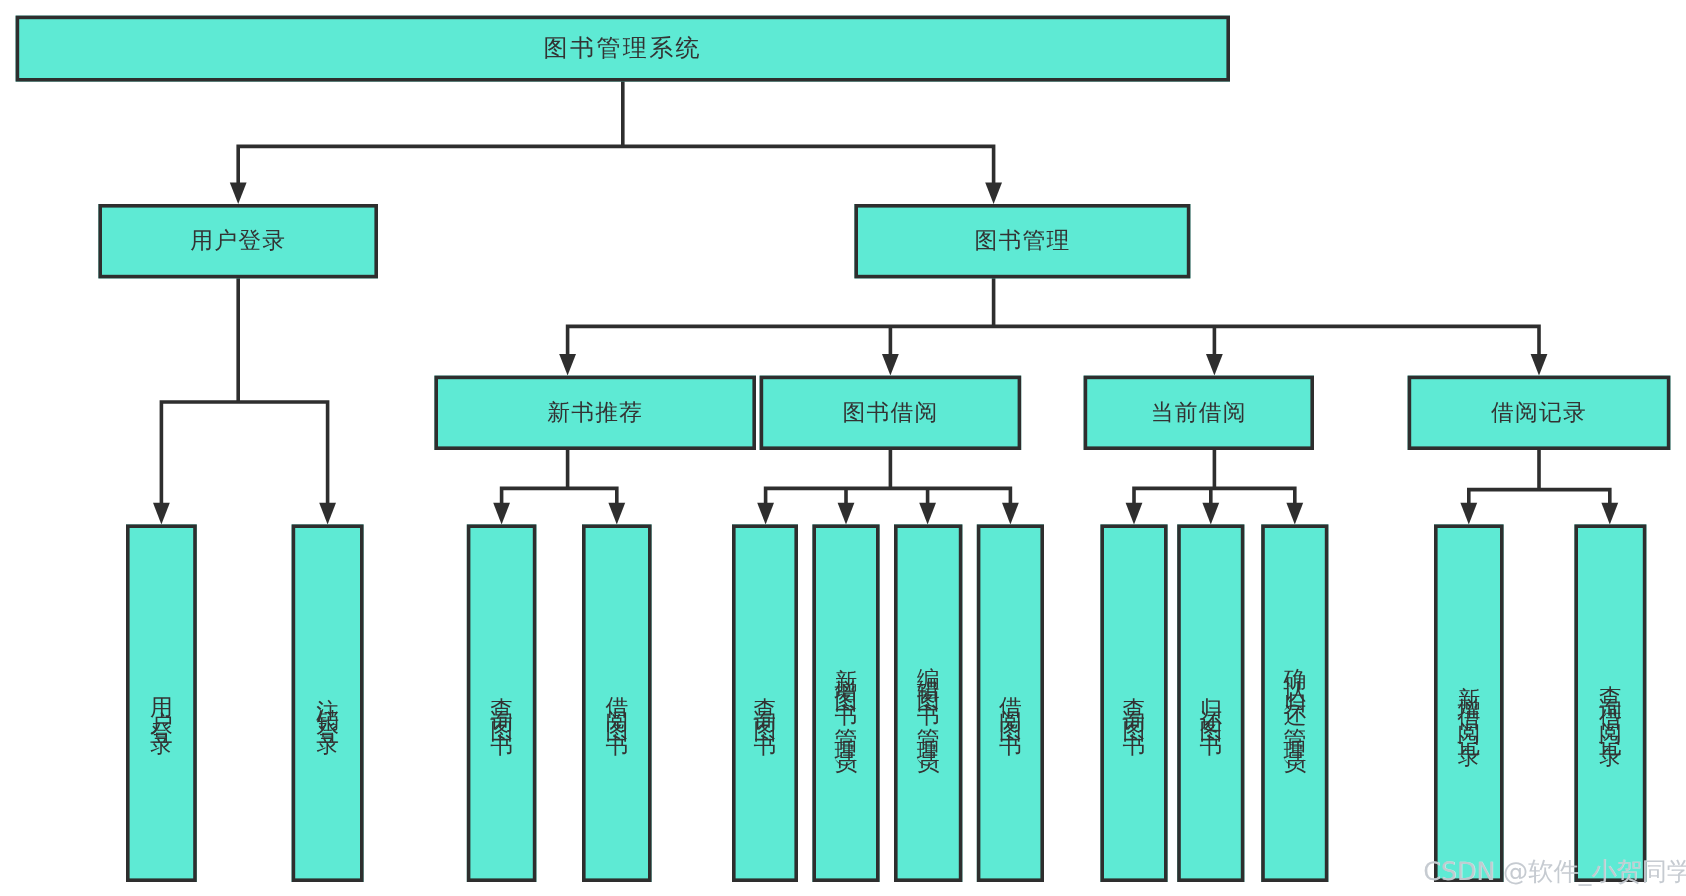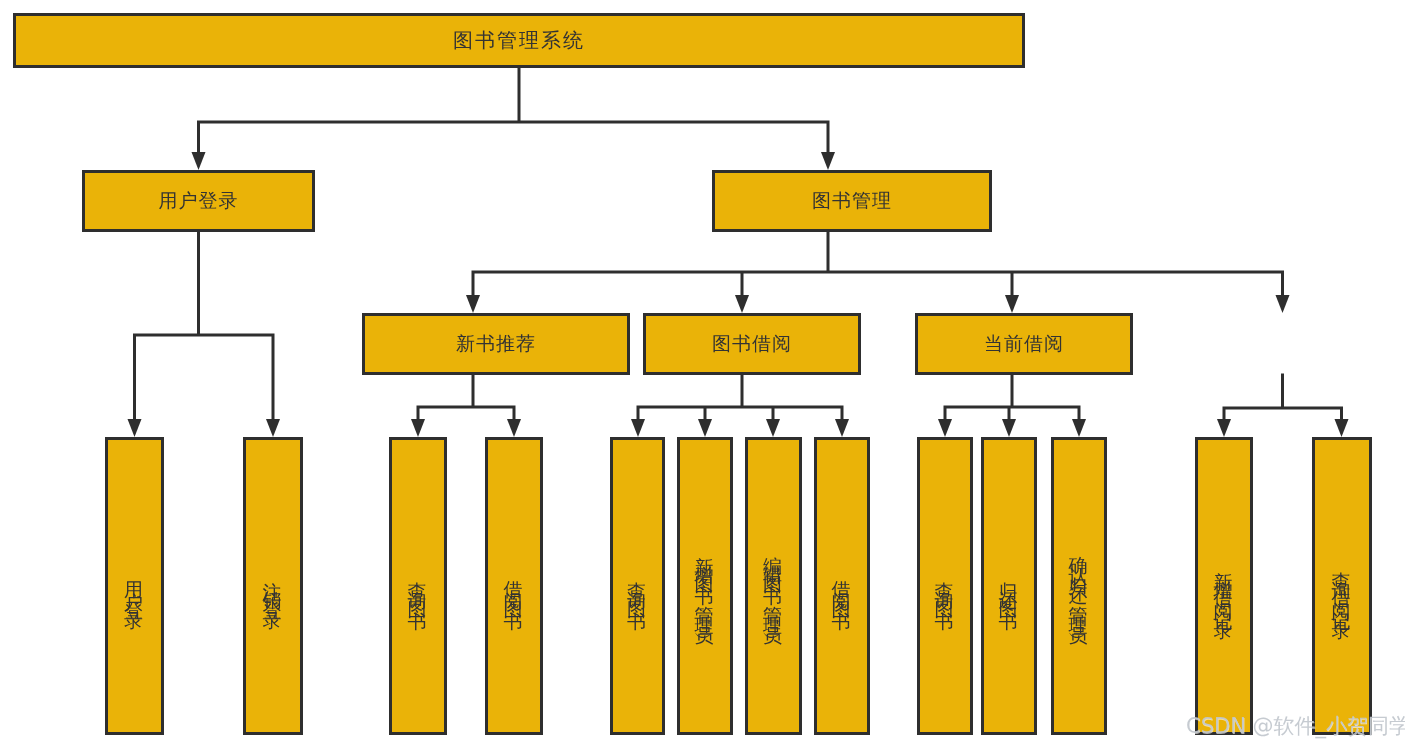--- a/index.html
+++ b/index.html
@@ -14,21 +14,21 @@
   #wires {
     position: absolute;
     left: 0; top: 0;
     width: 1405px; height: 747px;
     pointer-events: none;
   }
   .box {
     position: absolute;
     box-sizing: border-box;
     border: 3px solid #2e2e2e;
-    background: #eab308;
+    background: #5eead4;
     display: flex;
     align-items: center;
     justify-content: center;
     color: #333333;
     text-align: right;
   }
   .h-label { font-size: 19px; letter-spacing: 1px; white-space: nowrap; }
   .root-label { font-size: 20px; letter-spacing: 2px; }
   .v-label {
     writing-mode: vertical-rl;
@@ -101,25 +101,28 @@
   <div class="box" style="left:82px; top:170px; width:233px; height:62px;">
     <span class="h-label">用户登录</span>
   </div>
   <div class="box" style="left:712px; top:170px; width:280px; height:62px;">
     <span class="h-label">图书管理</span>
   </div>
 
   <div class="box" style="left:362px; top:313px; width:268px; height:62px;">
     <span class="h-label">新书推荐</span>
   </div>
-  <div class="box" style="left:633px; top:313px; width:218px; height:62px;margin-left:10px;">
+  <div class="box" style="left:633px; top:313px; width:218px; height:62px;">
     <span class="h-label">图书借阅</span>
   </div>
-  <div class="box" style="left:903px; top:313px; width:218px; height:62px;margin-left:12px;">
+  <div class="box" style="left:903px; top:313px; width:192px; height:62px;">
     <span class="h-label">当前借阅</span>
+  </div>
+  <div class="box" style="left:1173px; top:313px; width:219px; height:62px;">
+    <span class="h-label">借阅记录</span>
   </div>
 
   <div class="box" style="left:105px; top:437px; width:59px; height:298px;">
     <span class="v-label">用户登录</span>
   </div>
   <div class="box" style="left:243px; top:437px; width:60px; height:298px;">
     <span class="v-label">注销登录</span>
   </div>
 
   <div class="box" style="left:389px; top:437px; width:58px; height:298px;">

